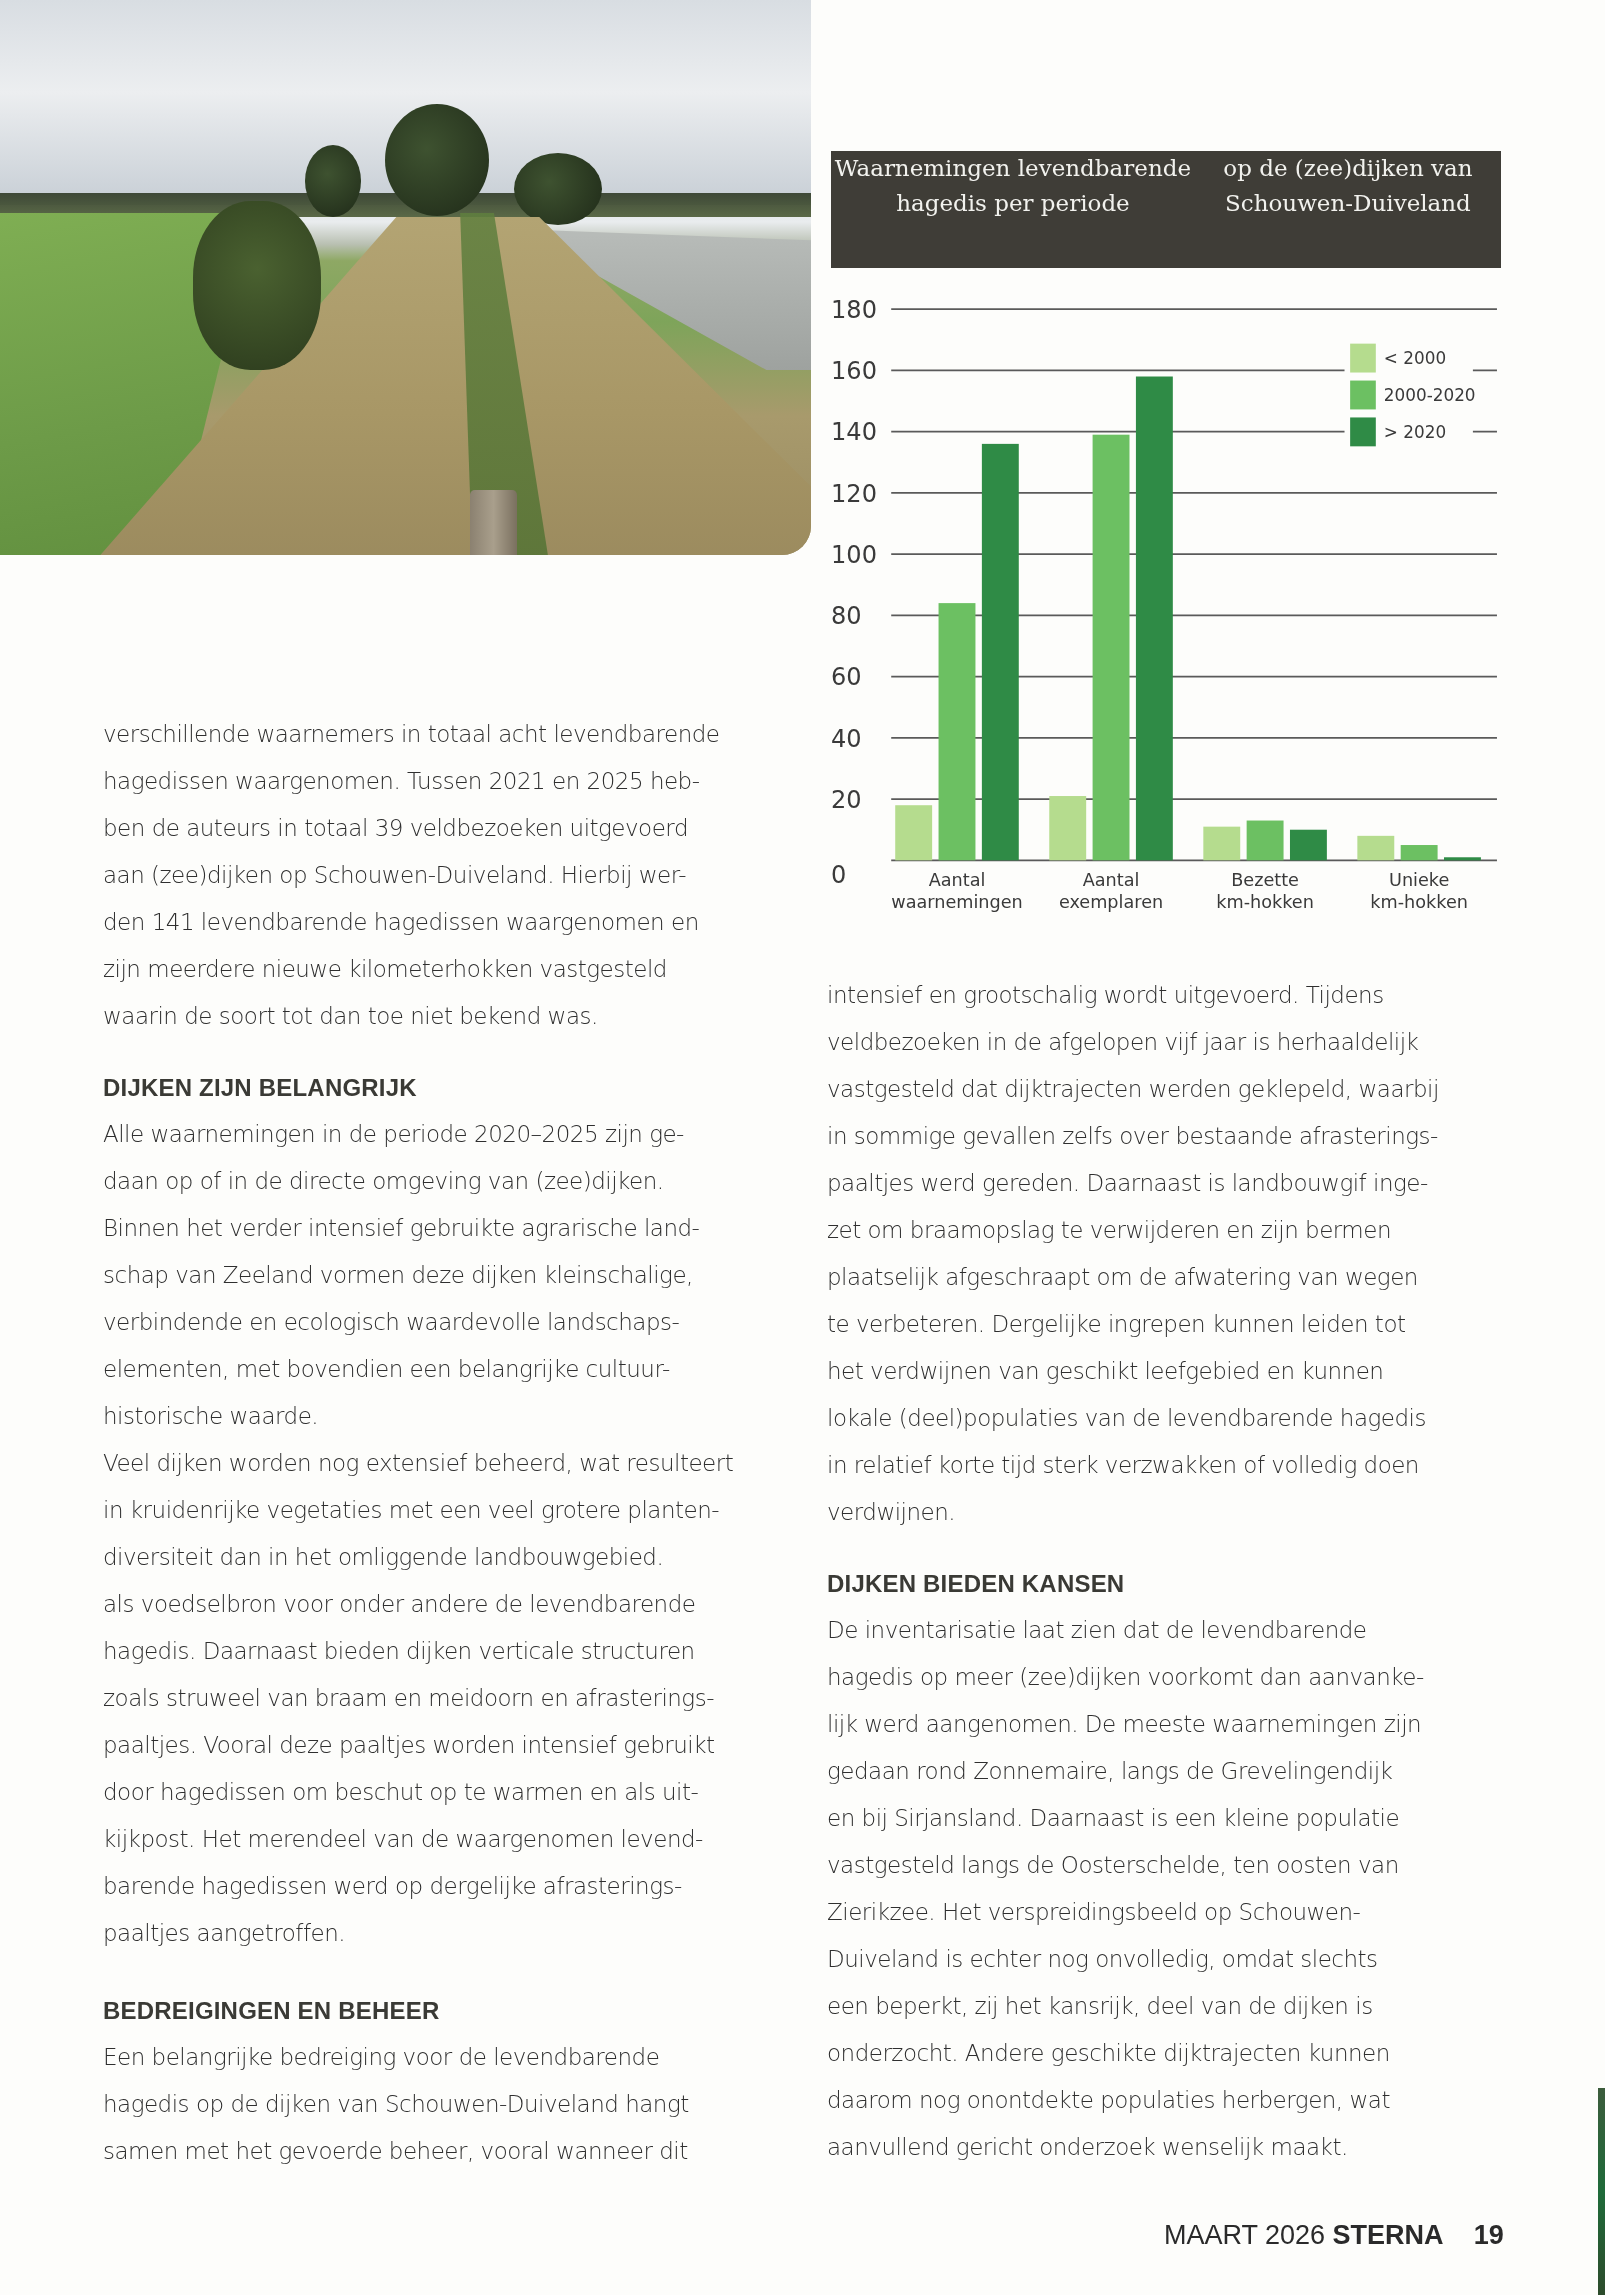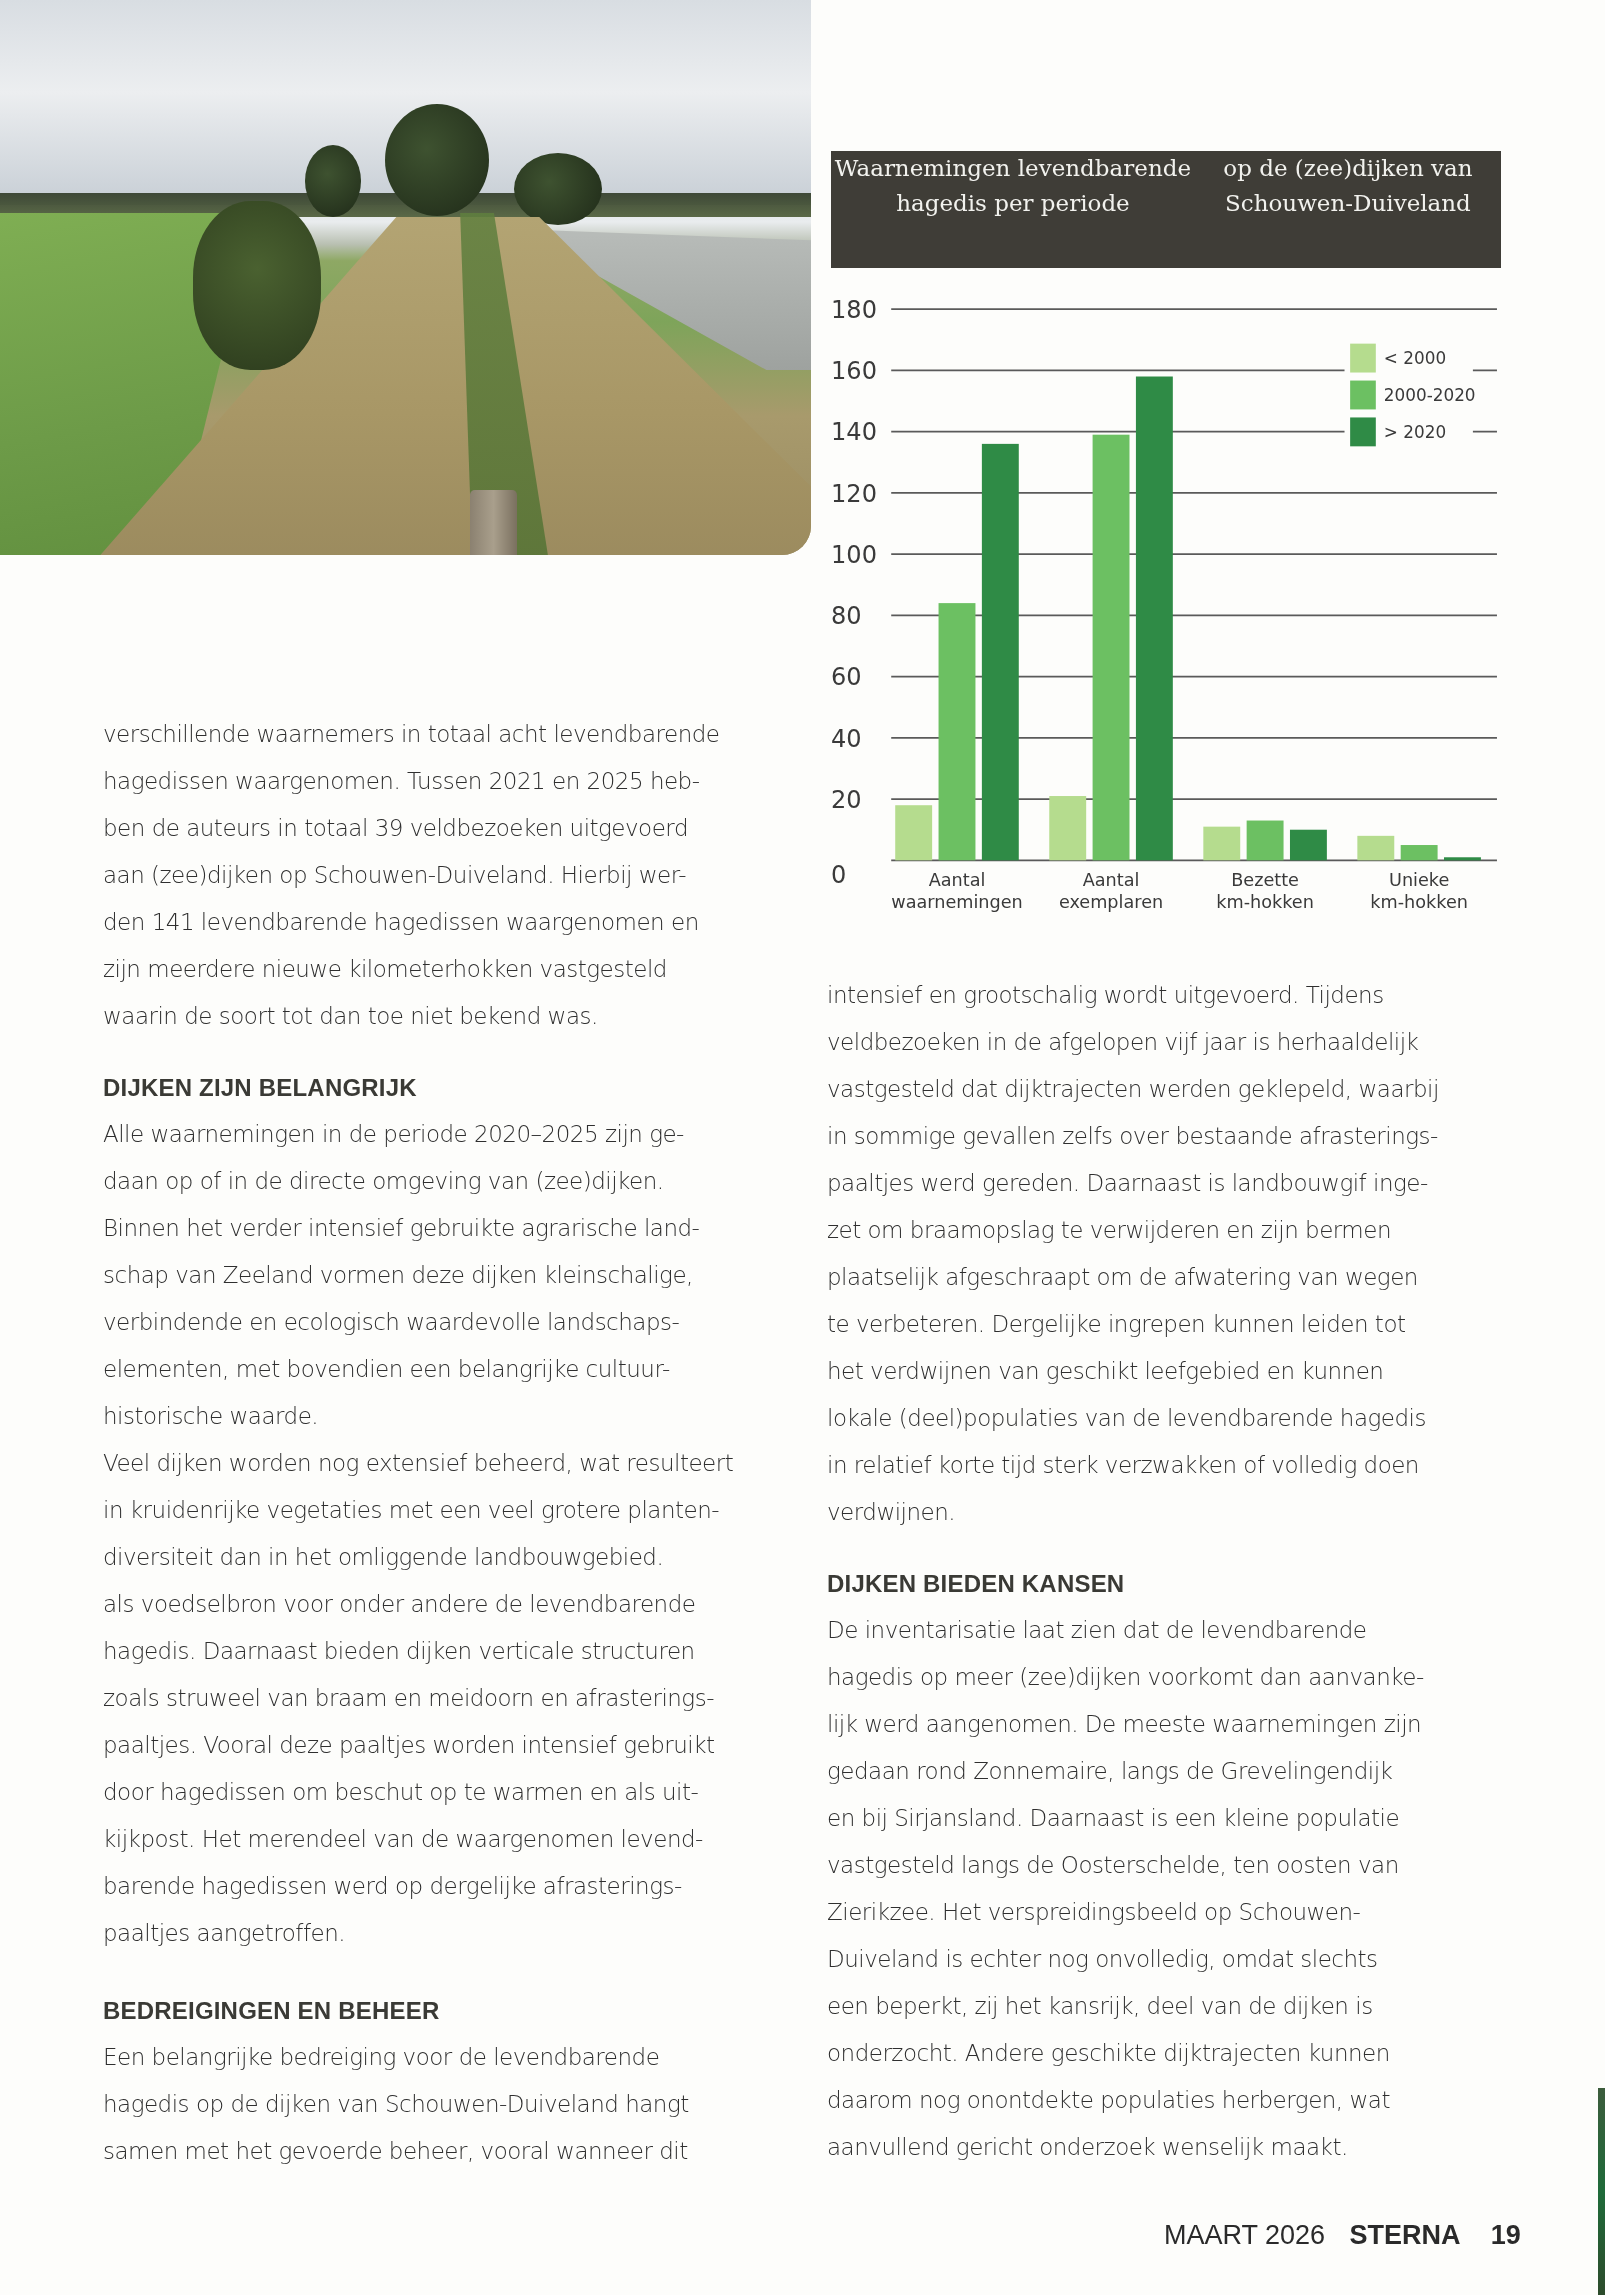--- a/index.html
+++ b/index.html
@@ -47,21 +47,21 @@
          color: #2f2f2f; font-weight: 300; letter-spacing: -0.5px; }
   .col p { margin: 0; }
   .col .line { display: block; white-space: nowrap; }
   .col h2 { margin: 0; font-family: "Liberation Sans", sans-serif; font-weight: bold; font-size: 24px;
             color: #3a3a35; letter-spacing: 0.2px; line-height: 47px; }
   .left { left: 103px; top: 711px; width: 699px; }
   .right { left: 827px; top: 972px; width: 723px; }
   .gap-sm { height: 24px; }
 
   .footer { position: absolute; left: 1164px; top: 2220px; font-family: "Liberation Sans", sans-serif; font-size: 27px; color: #2a2a2a; white-space: nowrap; }
-  .footer .mag { font-weight: bold; margin-left: 17px; text-align: center; }
+  .footer .mag { font-weight: bold; margin-left: 0; text-align: center; }
   .footer .pg { font-weight: bold; margin-left: 22.5px; }
   .edge-strip { position: absolute; right: 0; top: 2088px; width: 8px; height: 208px;
                 background: linear-gradient(180deg, #3c5c3c, #1f6b3a, #2d4b2c); }
 </style>
 </head>
 <body>
 
 <div class="photo">
   <div class="sky"></div>
   <div class="treeline"></div>

